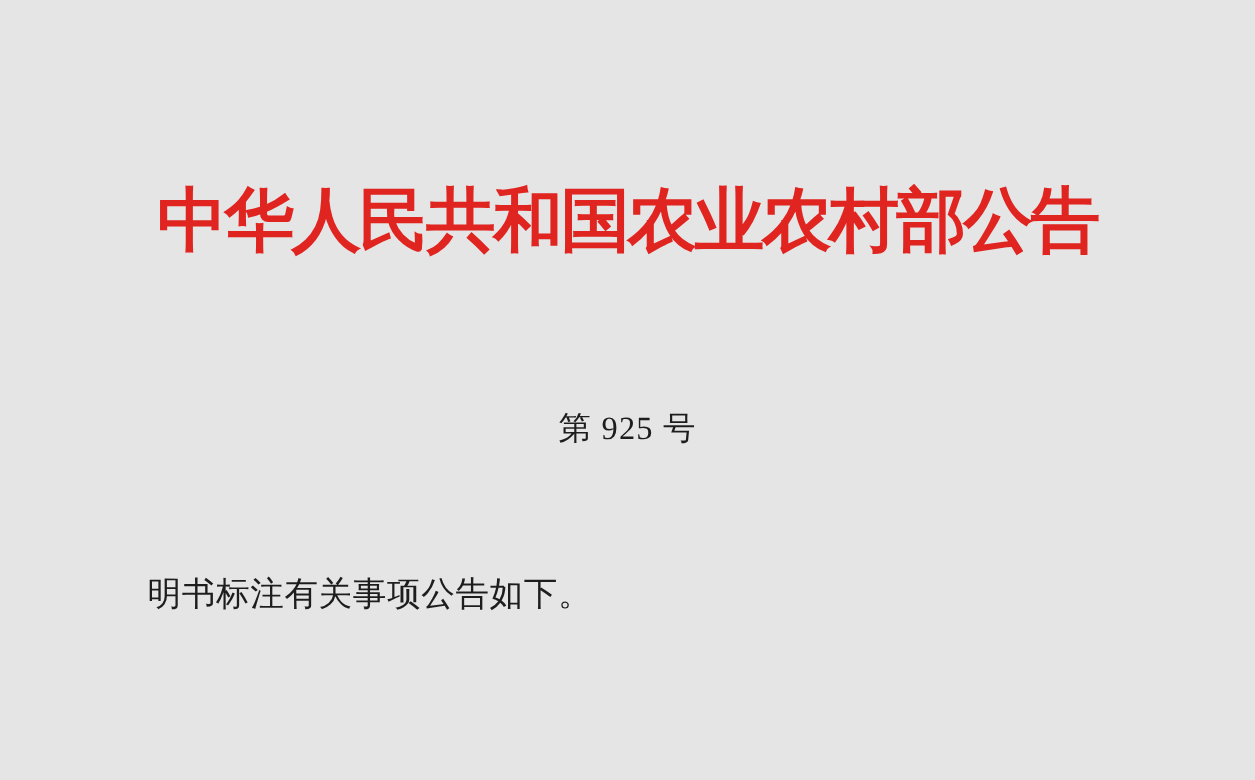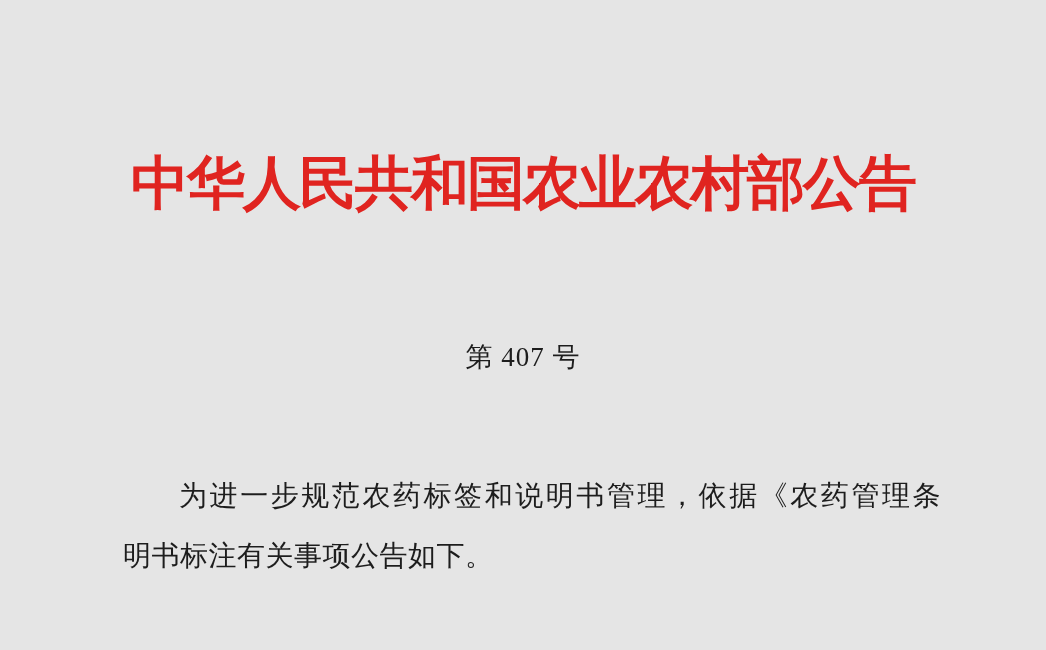--- a/index.html
+++ b/index.html
@@ -58,20 +58,19 @@
     text-indent: 56px;
   }
 </style>
 </head>
 <body>
 
 <div class="page" style="background: #e5e5e5;">
 
   <h1 class="title" style="color: rgb(224, 36, 32);">中华人民共和国农业农村部公告</h1>
 
-  <div class="doc-number" style="color: rgb(29, 29, 29);">第 407 号</div>
+  <div class="doc-number" style="color: rgb(29, 29, 29);">第 925 号</div>
 
   <div class="body-text" style="color: rgb(29, 29, 29);">
-    <div class="body-line indented justified">为进一步规范农药标签和说明书管理，依据《农药管理条</div>
     <div class="body-line">明书标注有关事项公告如下。</div>
   </div>
 
 </div>
 
 </body></html>

